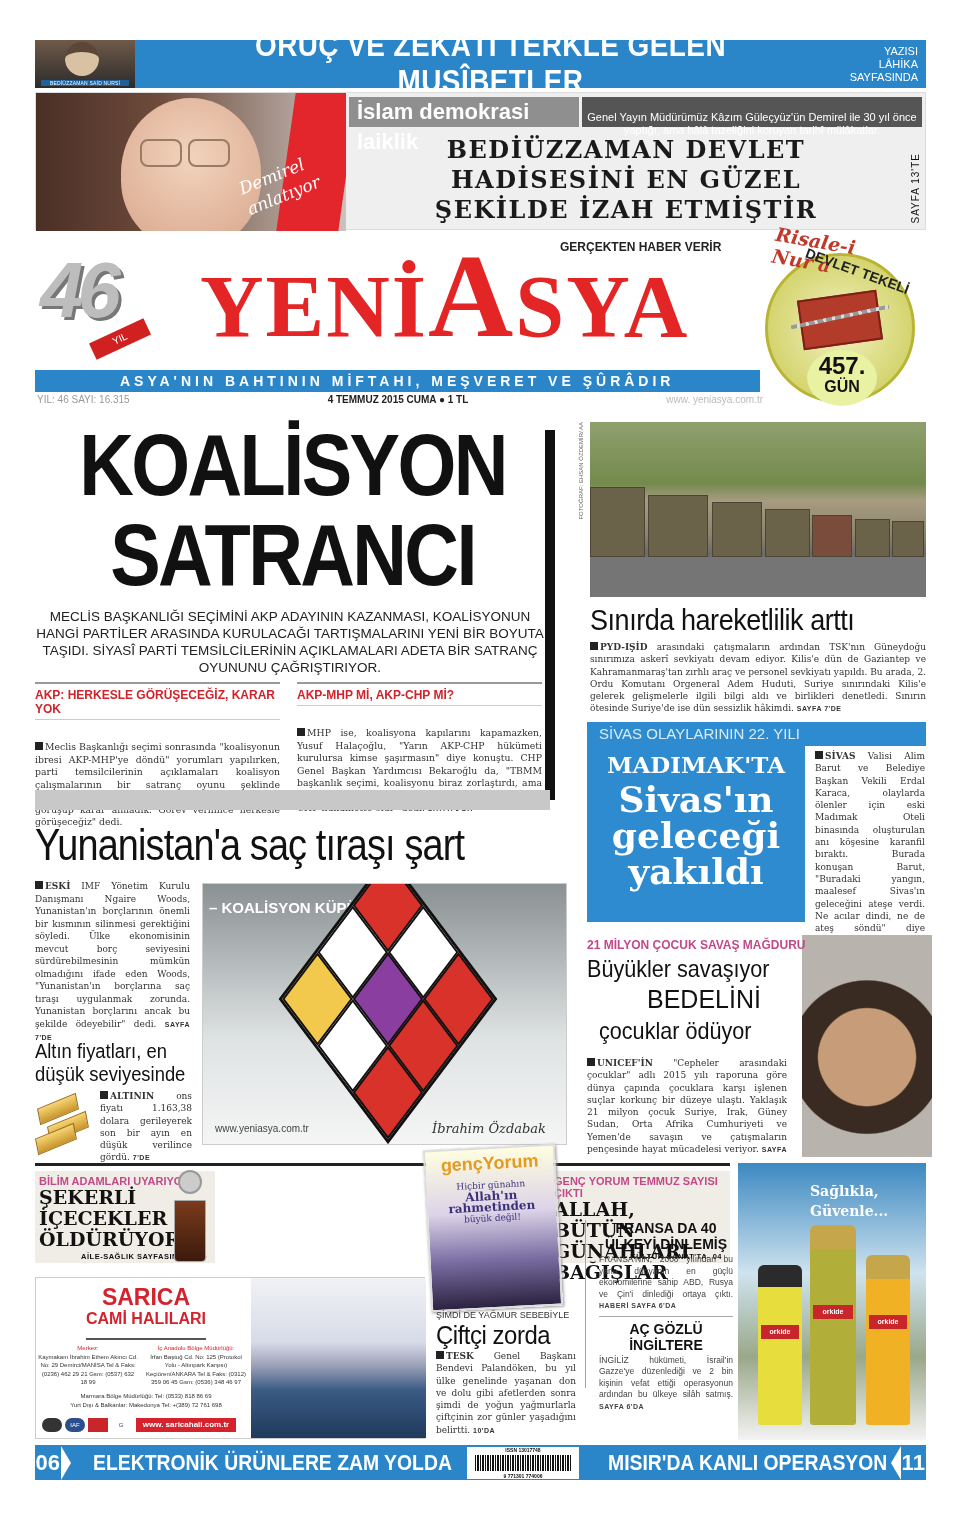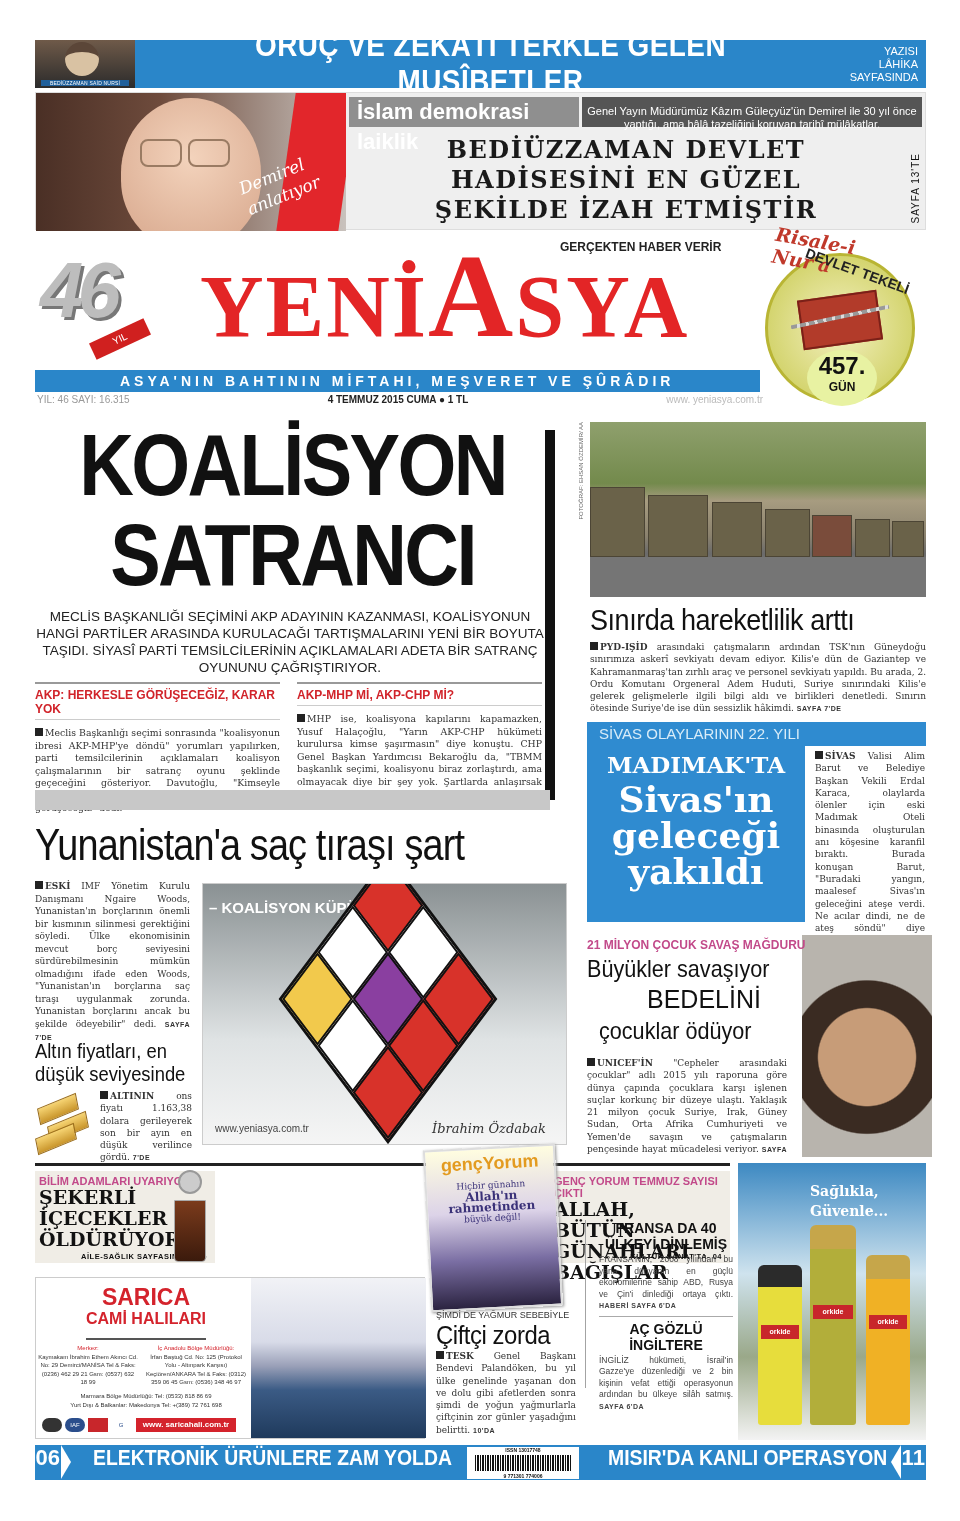--- a/index.html
+++ b/index.html
@@ -14,50 +14,50 @@
 #top-banner .side{width:80px;color:#fff;font-size:11px;text-align:right;padding-right:8px;line-height:13px}
 
 #demirel{left:35px;top:92px;width:891px;height:138px;background:#efefef;border:1px solid #ddd}
 #demirel .photo{position:absolute;left:0;top:0;width:310px;height:138px;background:linear-gradient(90deg,#4a2f25,#6e4b3c 40%,#c9c2bd);overflow:hidden}
 #demirel .photo .redbar{position:absolute;left:250px;top:0;width:62px;height:138px;background:#e2262b;transform:skewX(-8deg)}
 #demirel .photo .head{position:absolute;left:85px;top:5px;width:140px;height:150px;border-radius:50% 50% 45% 45%;background:radial-gradient(circle at 50% 40%,#f3d3bc,#d6a58a)}
 #demirel .photo .glass1,#demirel .photo .glass2{position:absolute;top:46px;width:42px;height:28px;border:2px solid #9a7b63;border-radius:8px}
 #demirel .photo .glass1{left:104px}#demirel .photo .glass2{left:152px}
 #demirel .photo .script{position:absolute;left:205px;top:70px;font-family:"DejaVu Serif",serif;font-style:italic;color:#fff;font-size:17px;transform:rotate(-22deg);line-height:22px}
 #demirel .tag{position:absolute;left:313px;top:4px;width:230px;height:30px;background:#8f8f8f;color:#fff;font-weight:bold;font-size:22px;padding-left:8px;line-height:30px;transform-origin:left;}
-#demirel .desc{position:absolute;left:546px;top:4px;width:340px;height:30px;background:#555;color:#fff;font-size:11px;line-height:13px;text-align:center;padding-top:8px}
+#demirel .desc{position:absolute;left:546px;top:4px;width:340px;height:30px;background:#555;color:#fff;font-size:11px;line-height:13px;text-align:center;padding-top:14px}
 #demirel .big{position:absolute;left:330px;top:42px;width:520px;font-family:"DejaVu Serif",serif;font-weight:bold;font-size:24px;text-align:center;line-height:30px;letter-spacing:1.5px;color:#1a1a1a}
 #demirel .sayfa{position:absolute;right:4px;top:60px;font-size:10px;writing-mode:vertical-rl;transform:rotate(180deg);letter-spacing:1px}
 
 #mast{left:35px;top:235px;width:891px;height:180px}
 #mast .n46{position:absolute;left:5px;top:10px;font-size:78px;font-weight:bold;color:#bdbdbd;font-style:italic;text-shadow:3px 3px 0 #777;letter-spacing:-6px}
 #mast .ribbon{position:absolute;left:55px;top:95px;width:60px;height:18px;background:#d0201f;color:#fff;font-size:10px;text-align:center;transform:rotate(-25deg);line-height:18px}
 #mast .slogan{position:absolute;left:525px;top:5px;font-size:12px;font-weight:bold;color:#222}
 #mast .logo{position:absolute;left:165px;top:12px;font-family:"Liberation Serif",serif;font-weight:bold;color:#e32526;font-size:88px;letter-spacing:2px;line-height:100px}
 #mast .logo .biga{font-size:118px}
 #mast .badge{position:absolute;left:730px;top:0px;width:152px;height:180px}
 #mast .badge .ring{position:absolute;left:0;top:18px;width:150px;height:150px;border-radius:50%;background:radial-gradient(circle,#f3f0c0,#c7c94e);border:3px solid #b9b534}
 #mast .badge .risale{position:absolute;left:8px;top:0;font-family:"DejaVu Serif",serif;font-style:italic;font-weight:bold;color:#c0392b;font-size:19px;transform:rotate(10deg)}
 #mast .badge .tekel{position:absolute;left:38px;top:28px;font-weight:bold;font-size:14px;color:#222;transform:rotate(20deg)}
 #mast .badge .book{position:absolute;left:35px;top:60px;width:80px;height:50px;background:#b23b2a;border:2px solid #7b2018;transform:rotate(-8deg)}
 #mast .badge .chain{position:absolute;left:25px;top:80px;width:100px;height:4px;background:repeating-linear-gradient(90deg,#999 0 6px,#ddd 6px 9px);transform:rotate(-12deg)}
 #mast .badge .day{position:absolute;left:42px;top:115px;width:70px;height:56px;border-radius:50%;background:#e8f2a2;text-align:center;font-weight:bold;font-size:24px;line-height:24px;padding-top:4px}
-#mast .badge .day span{display:block;font-size:12px;line-height:18px}
+#mast .badge .day span{display:block;font-size:16px;line-height:18px}
 #motto{left:35px;top:370px;width:725px;height:22px;background:#2a86c9;color:#fff;font-size:14px;letter-spacing:4px;font-weight:bold;line-height:22px;padding-left:85px}
 #dateline{left:35px;top:394px;width:740px;height:16px;font-size:10px;color:#999;display:flex;justify-content:space-between;padding:0 2px}
 #dateline .date{color:#222;font-weight:bold}
 #dateline .web{color:#bbb;padding-right:10px}
 
 #koalisyon{left:35px;top:420px;width:515px;height:390px}
 #koalisyon .k1,#koalisyon .k2{font-weight:bold;font-size:88px;line-height:90px;text-align:center;letter-spacing:-3px;transform:scaleX(0.86);transform-origin:center}
 #koalisyon .vbar{position:absolute;right:-5px;top:10px;width:10px;height:370px;background:#111}
 #koalisyon .lead{position:absolute;left:0;top:188px;width:510px;font-size:13.5px;text-align:center;line-height:17px;color:#222}
 #koalisyon .col{position:absolute;top:262px;width:245px}
 #koalisyon .col .rule{border-top:2px solid #999;margin-bottom:4px}
-#koalisyon .col h3{color:#d1232a;font-size:12px;font-weight:bold;padding-bottom:3px;border-bottom:1px solid #ccc;margin-bottom:7px}
+#koalisyon .col h3{color:#d1232a;font-size:12px;font-weight:bold;padding-bottom:3px;border-bottom:1px solid #ccc;margin-bottom:21px}
 #koalisyon .col p{font-family:"DejaVu Serif",serif;font-size:9.3px;line-height:12.5px;text-align:justify;color:#333}
 #koalisyon .grey{position:absolute;left:0;top:370px;width:515px;height:20px;background:#c8c8c8}
 .sq{display:inline-block;width:8px;height:8px;background:#222;margin-right:2px}
 .ref{font-family:"Liberation Sans",sans-serif;font-size:7px;font-weight:bold;letter-spacing:0.5px}
 
 #sinir{left:590px;top:422px;width:336px;height:256px}
 #sinir .photo{width:336px;height:175px;background:linear-gradient(#8fa06d 0%,#738a4c 35%,#a79c80 45%,#8b826e 65%,#6b6b6b 75%,#888 100%);position:relative;overflow:hidden}
 #sinir .photo .truck{position:absolute;bottom:40px;height:55px;background:#6a6249;border:1px solid #4c4535}
 #sinir .photo .road{position:absolute;left:0;bottom:0;width:100%;height:40px;background:#757575}
 #sinir .credit{position:absolute;left:-12px;top:0;font-size:6px;color:#666;writing-mode:vertical-rl;transform:rotate(180deg)}
@@ -115,21 +115,21 @@
 
 #ciftci{left:436px;top:1310px;width:140px;height:130px}
 #ciftci .kick{font-size:9px;color:#333}
 #ciftci h2{font-size:26px;font-weight:normal;letter-spacing:-0.5px;line-height:30px;transform:scaleX(0.92);transform-origin:left}
 #ciftci p{font-family:"DejaVu Serif",serif;font-size:9px;line-height:12.3px;text-align:justify;color:#333}
 #fransa{left:585px;top:1220px;width:148px;height:168px;border-left:1px solid #a3a3a3;padding-left:13px}
 #fransa h3{font-size:14px;text-align:center;line-height:16px;font-weight:bold}
 #fransa p{font-size:8.5px;line-height:11.5px;color:#444;text-align:justify;margin-top:2px}
 #fransa .sep{border-top:1px solid #aaa;margin:4px 0}
 
-#bottom{left:35px;top:1445px;width:891px;height:35px;background:#2a86c9;color:#fff;display:flex;font-weight:bold}
+#bottom{left:35px;top:1445px;width:891px;height:35px;background:#2a86c9;color:#fff;display:flex;align-items:center;font-weight:bold}
 #bottom .pg{width:40px;text-align:center;font-size:22px}
 #bottom .hd{font-size:22px;padding-left:25px;transform:scaleX(0.88);transform-origin:left;white-space:nowrap}
 #bottom .chev{width:0;height:0;border-top:17px solid transparent;border-bottom:17px solid transparent}
 #bottom .issn{position:absolute;left:432px;top:2px;width:112px;height:32px;background:#fff;color:#111;font-size:5px;text-align:center}
 #bottom .issn .bars{height:16px;margin:2px 8px;background:repeating-linear-gradient(90deg,#111 0 1px,#fff 1px 2px,#111 2px 4px,#fff 4px 5px)}
 </style>
 </head>
 <body>
 
 <div id="top-banner" class="abs">

